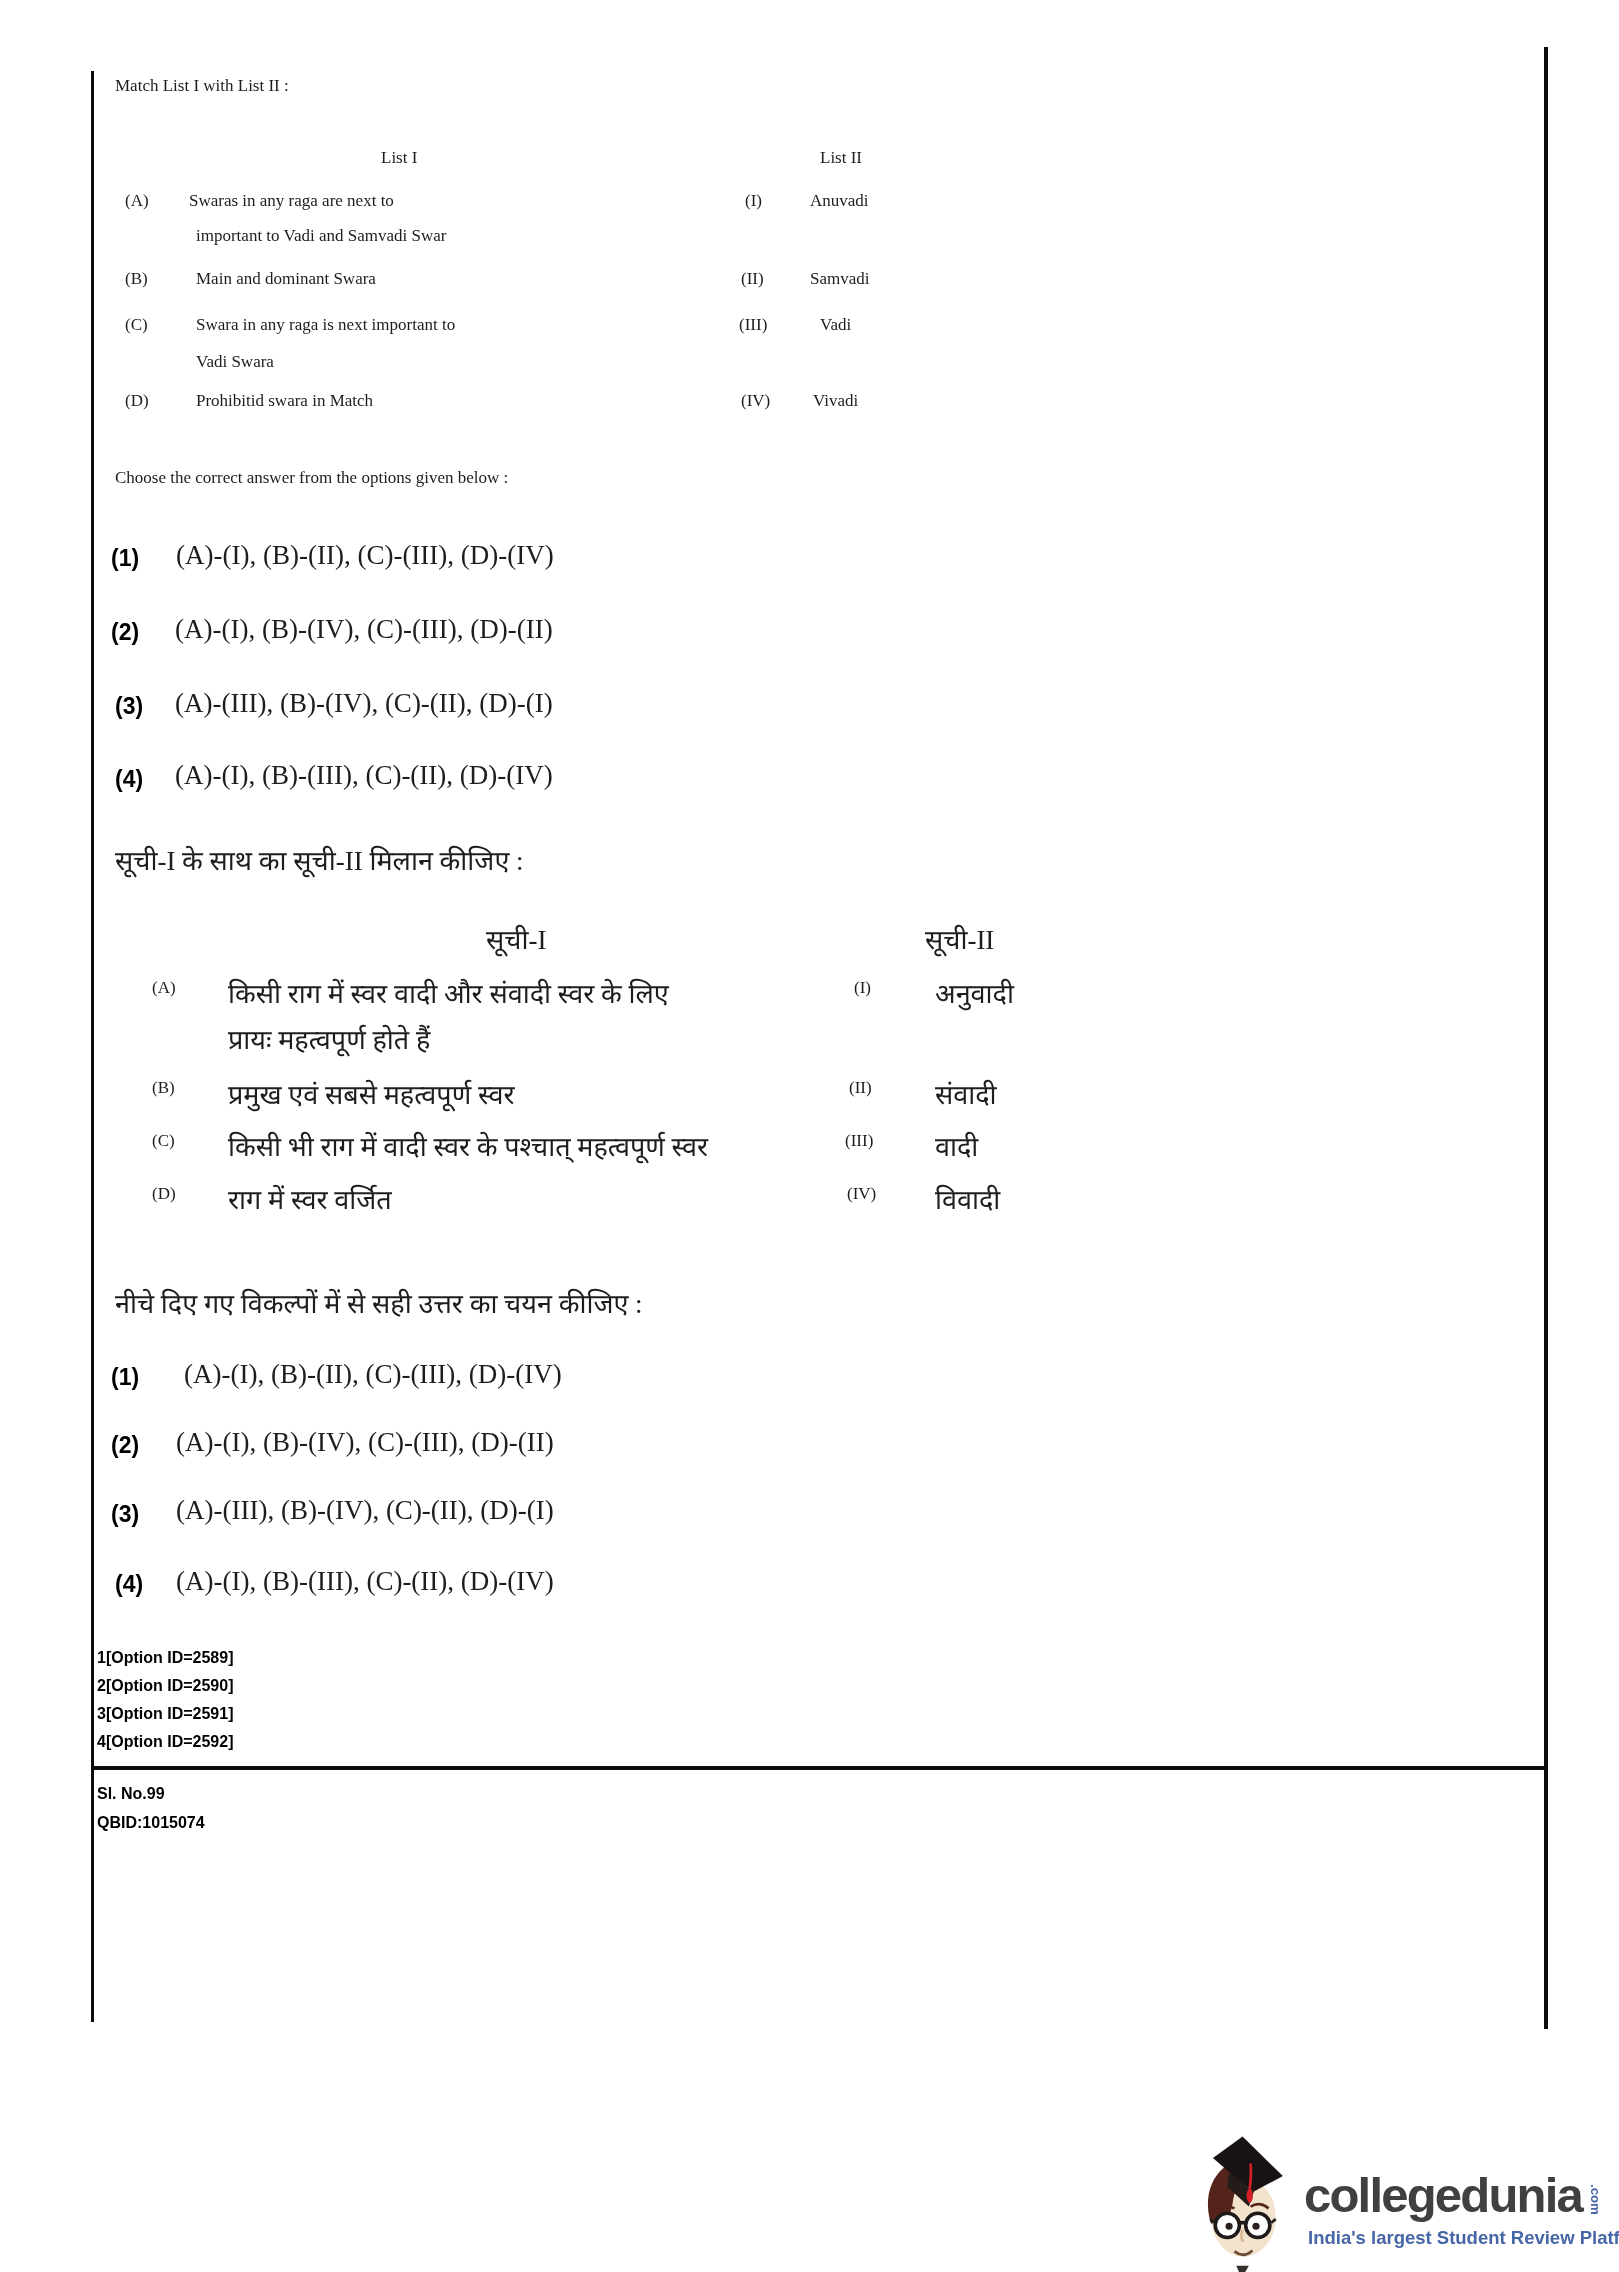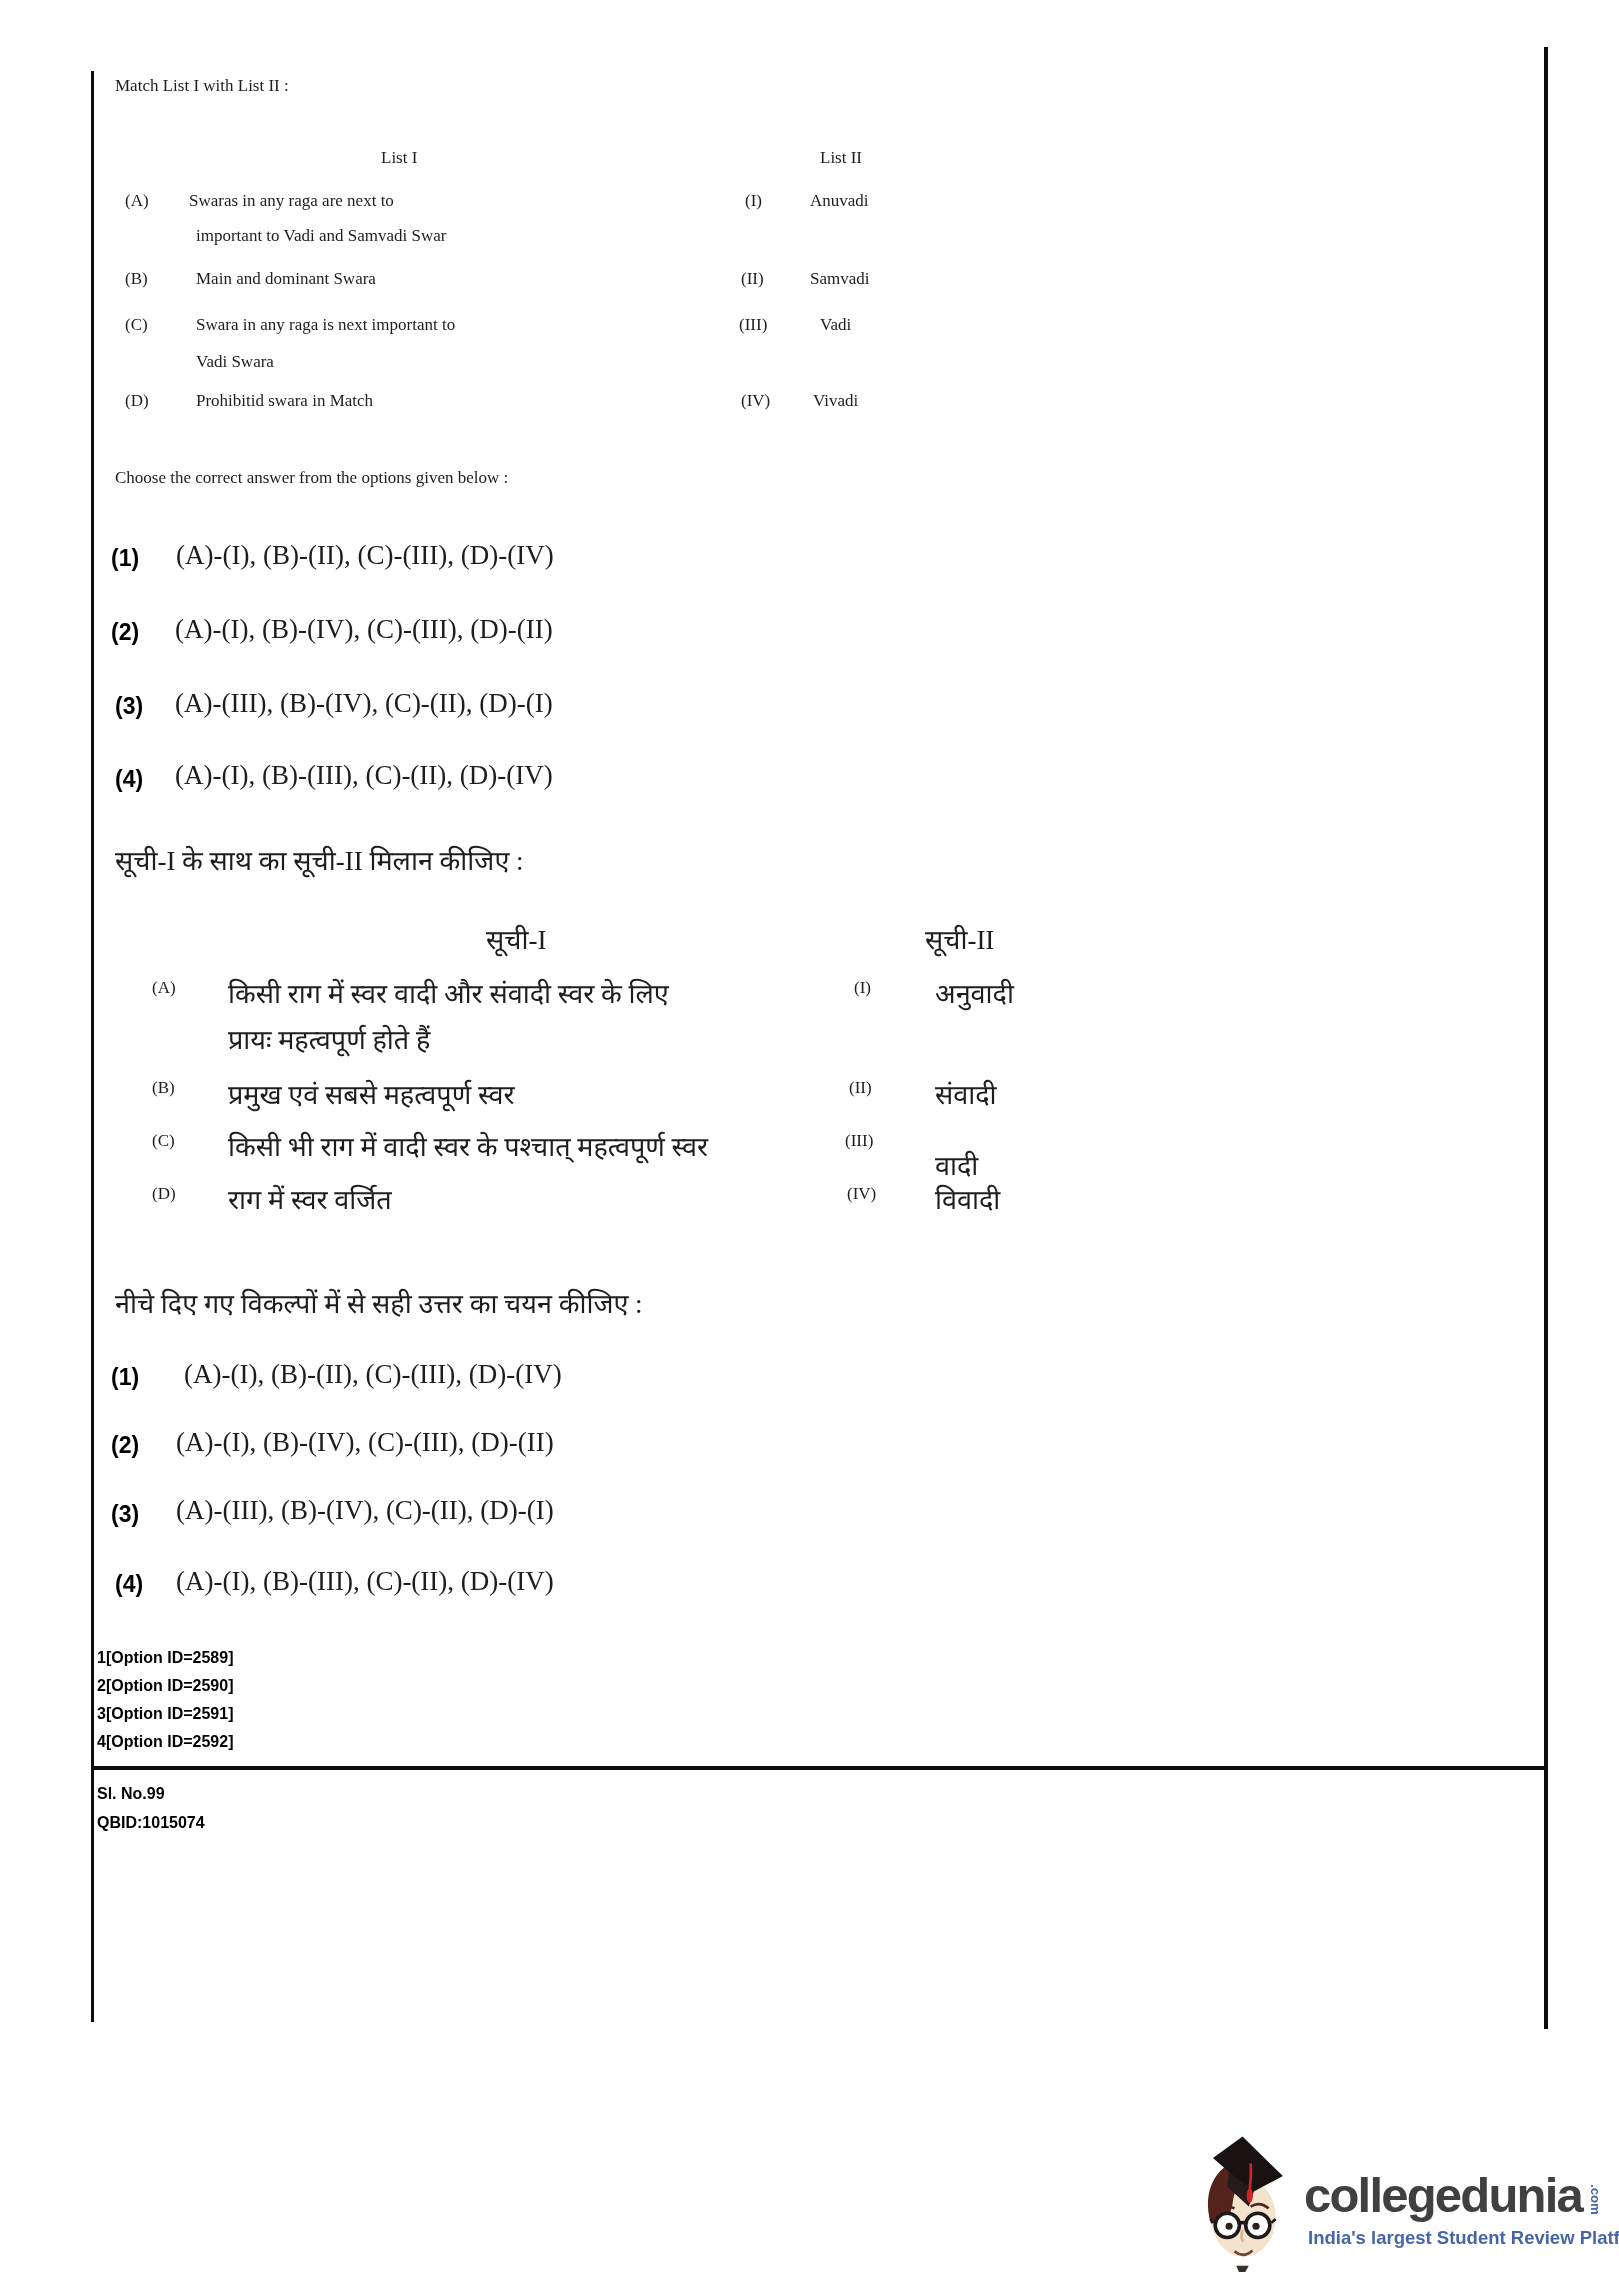--- a/index.html
+++ b/index.html
@@ -81,21 +81,21 @@
 <span class="abs hin" style="left:935px;top:974px;">अनुवादी</span>
 
 <span class="abs ser" style="left:152px;top:1078px;">(B)</span>
 <span class="abs hin" style="left:228px;top:1075px;">प्रमुख एवं सबसे महत्वपूर्ण स्वर</span>
 <span class="abs ser" style="left:849px;top:1078px;">(II)</span>
 <span class="abs hin" style="left:935px;top:1075px;">संवादी</span>
 
 <span class="abs ser" style="left:152px;top:1131px;">(C)</span>
 <span class="abs hin" style="left:228px;top:1127px;">किसी भी राग में वादी स्वर के पश्चात् महत्वपूर्ण स्वर</span>
 <span class="abs ser" style="left:845px;top:1131px;">(III)</span>
-<span class="abs hin" style="left:935px;top:1127px;margin-top:19px;">वादी</span>
+<span class="abs hin" style="left:935px;top:1127px;">वादी</span>
 
 <span class="abs ser" style="left:152px;top:1184px;">(D)</span>
 <span class="abs hin" style="left:228px;top:1180px;">राग में स्वर वर्जित</span>
 <span class="abs ser" style="left:847px;top:1184px;">(IV)</span>
 <span class="abs hin" style="left:935px;top:1180px;">विवादी</span>
 
 <span class="abs hin" style="left:115px;top:1284px;">नीचे दिए गए विकल्पों में से सही उत्तर का चयन कीजिए :</span>
 
 <span class="abs bs optnum" style="left:111px;top:1364px;">(1)</span>
 <span class="abs opt" style="left:184px;top:1359px;">(A)-(I), (B)-(II), (C)-(III), (D)-(IV)</span>

